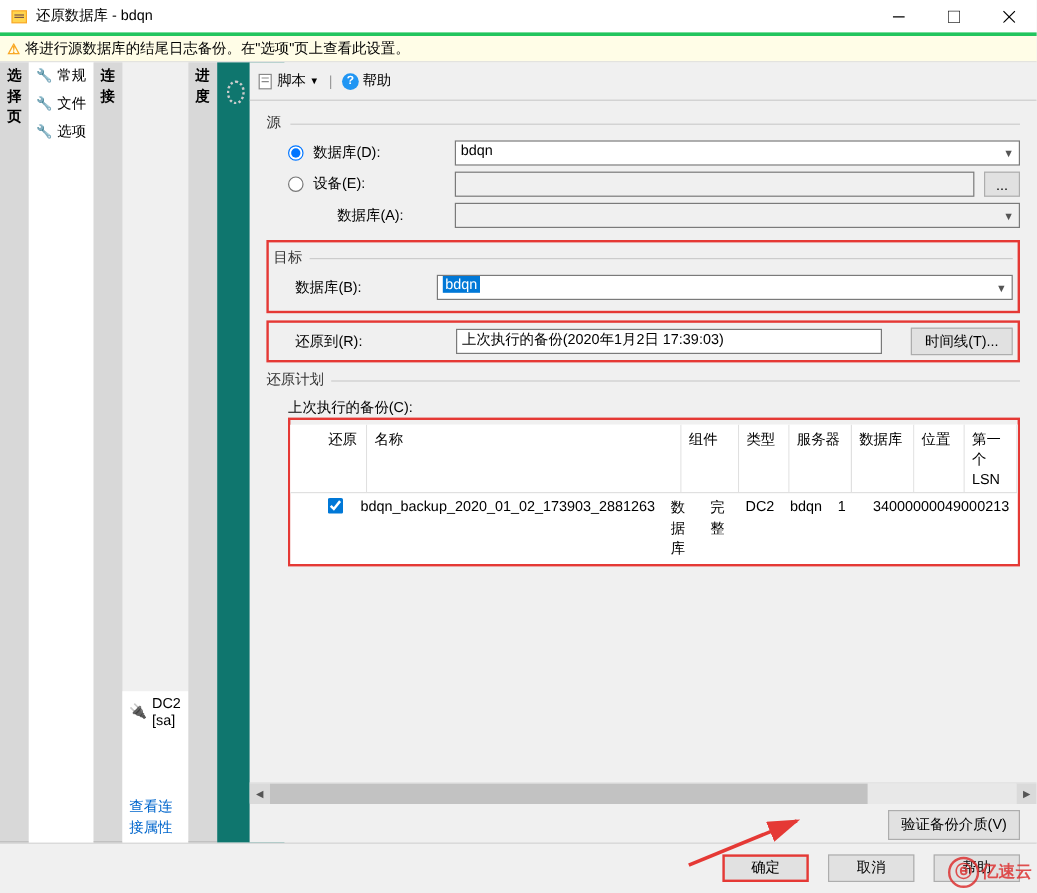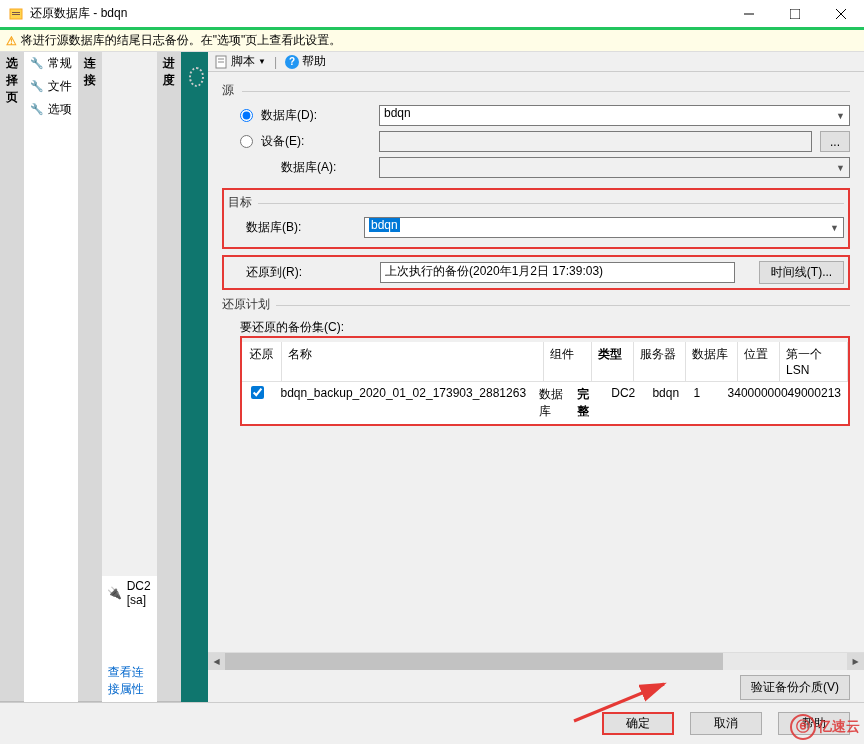--- a/index.html
+++ b/index.html
@@ -25,21 +25,21 @@
     .conn-section { margin-top: auto; background: #fff; }
     .conn-item { padding: 3px 6px; display: flex; align-items: center; gap: 4px; }
     .conn-link { padding: 4px 6px; }
     .conn-link a { color: #0066cc; cursor: pointer; }
     
     .progress-section { background: #0f766e; }
     .progress-item { padding: 8px; display: flex; align-items: center; gap: 8px; }
     .spinner { width: 20px; height: 20px; border: 2px dotted #ccc; border-radius: 50%; }
     
     .right-panel { flex: 1; background: #f0f0f0; display: flex; flex-direction: column; overflow: hidden; }
-    .toolbar { height: 20px; border-bottom: 1px solid #ccc; display: flex; align-items: center; padding: 0 6px; gap: 8px; }
+    .toolbar { height: 32px; border-bottom: 1px solid #ccc; display: flex; align-items: center; padding: 0 6px; gap: 8px; }
     .tb-item { display: flex; align-items: center; gap: 3px; cursor: pointer; }
     .tb-sep { color: #999; }
     .help-icon { width: 14px; height: 14px; background: #2196f3; color: #fff; border-radius: 50%; display: flex; align-items: center; justify-content: center; font-size: 10px; font-weight: bold; }
     
     .content { padding: 10px 14px; flex: 1; overflow: auto; }
     
     .group { margin-bottom: 10px; }
     .group-label { color: #333; margin-bottom: 6px; position: relative; }
     .group-label::after { content: ""; position: absolute; left: 20px; right: 0; top: 50%; border-top: 1px solid #ccc; }
     .group-label span { background: #f0f0f0; padding-right: 6px; position: relative; z-index: 1; }
@@ -54,24 +54,24 @@
     .timeline-btn { width: 85px; height: 23px; background: #e1e1e1; border: 1px solid #adadad; cursor: pointer; }
     
     .highlight-box { border: 2px solid #e53935; padding: 4px; margin-bottom: 6px; }
     .selected-text { background: #0078d7; color: #fff; padding: 0 2px; }
     
     .table-container { border: 1px solid #828790; background: #fff; margin-top: 4px; }
     .table-header { display: flex; background: #fff; border-bottom: 1px solid #e0e0e0; }
     .th { padding: 4px 6px; border-right: 1px solid #e0e0e0; background: #fff; }
     .table-row { display: flex; }
     .td { padding: 4px 6px; border-right: 1px solid transparent; }
-    .col-restore { width: 40px; text-align: center; }
+    .col-restore { width: 40px; text-align: center; margin-left: 24px; }
     .col-name { width: 262px; }
     .col-comp { width: 48px; }
-    .col-type { width: 42px; font-weight: bold; }
+    .col-type { width: 42px; }
     .col-server { width: 52px; }
     .col-db { width: 52px; }
     .col-pos { width: 42px; }
     .col-lsn { flex: 1; }
     .checkbox { width: 13px; height: 13px; accent-color: #0078d7; }
     
     .scrollbar-h { height: 17px; background: #f0f0f0; border-top: 1px solid #ddd; display: flex; align-items: center; }
     .sb-btn { width: 17px; height: 17px; background: #dadada; display: flex; align-items: center; justify-content: center; font-size: 8px; color: #555; }
     .sb-track { flex: 1; height: 17px; background: #e8e8e8; position: relative; }
     .sb-thumb { position: absolute; left: 0; width: 80%; height: 100%; background: #c2c2c2; }
@@ -227,21 +227,21 @@
         <span class="form-label" style="padding-left:18px; width:128px;">还原到(R):</span>
         <div class="form-input" style="flex:1;">
           <span>上次执行的备份(2020年1月2日 17:39:03)</span>
         </div>
         <button class="timeline-btn">时间线(T)...</button>
       </div>
 
       <div class="group">
         <div class="group-label"><span>还原计划</span></div>
         <div style="padding-left:18px;">
-          <div>要还原的备份集(C):</div>
+          <div>上次执行的备份(C):</div>
           <div class="highlight-box" style="padding:0; border-width:2px;">
             <div class="table-container" style="border:none;">
               <div class="table-header">
                 <div class="th col-restore">还原</div>
                 <div class="th col-name">名称</div>
                 <div class="th col-comp">组件</div>
                 <div class="th col-type">类型</div>
                 <div class="th col-server">服务器</div>
                 <div class="th col-db">数据库</div>
                 <div class="th col-pos">位置</div>

